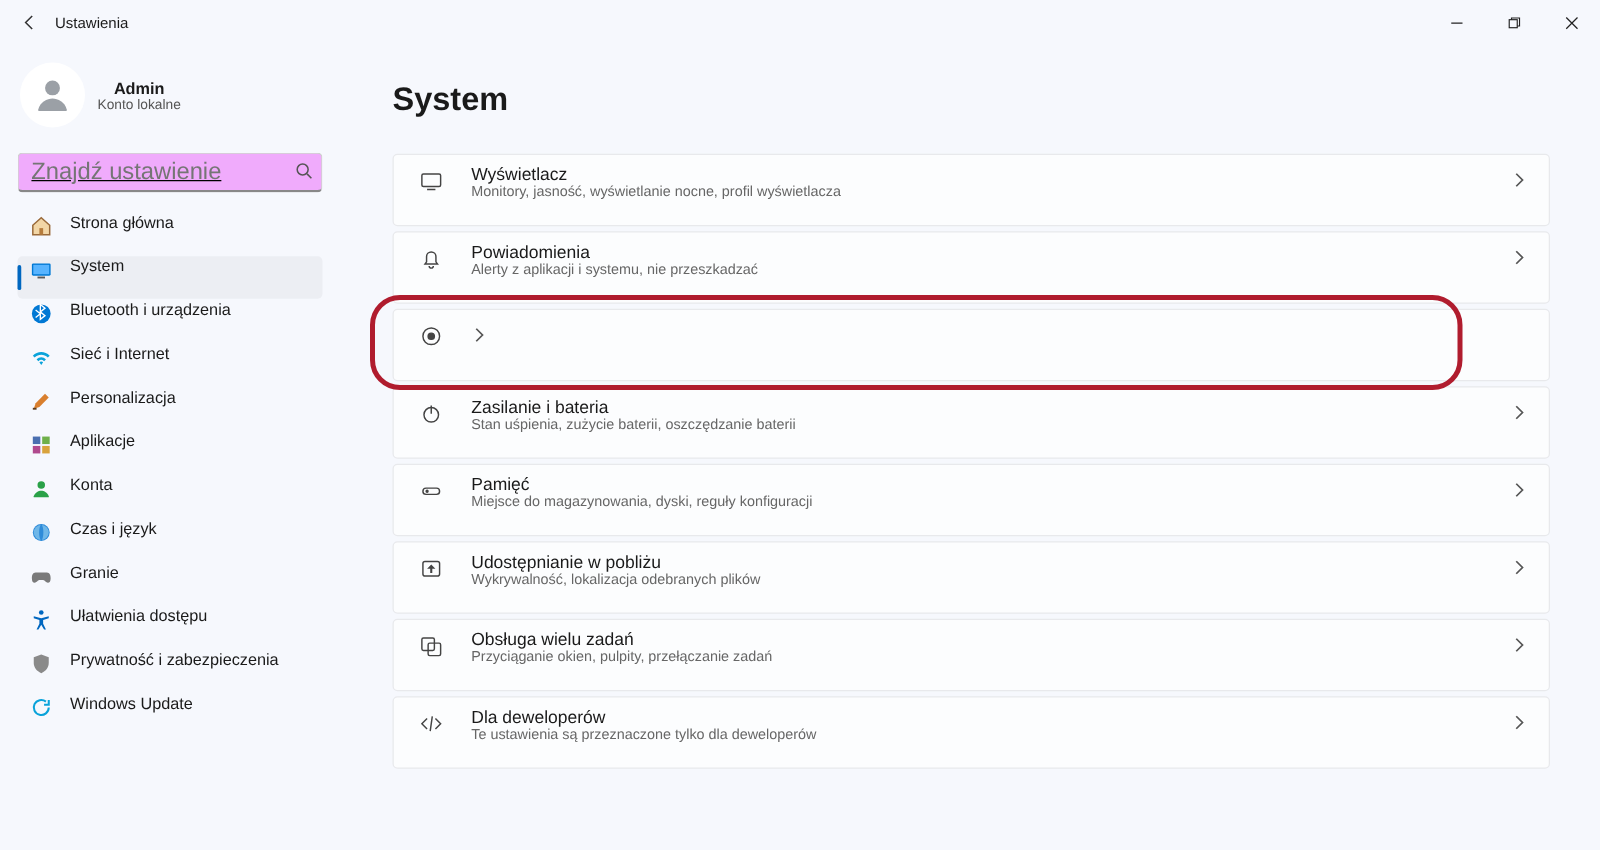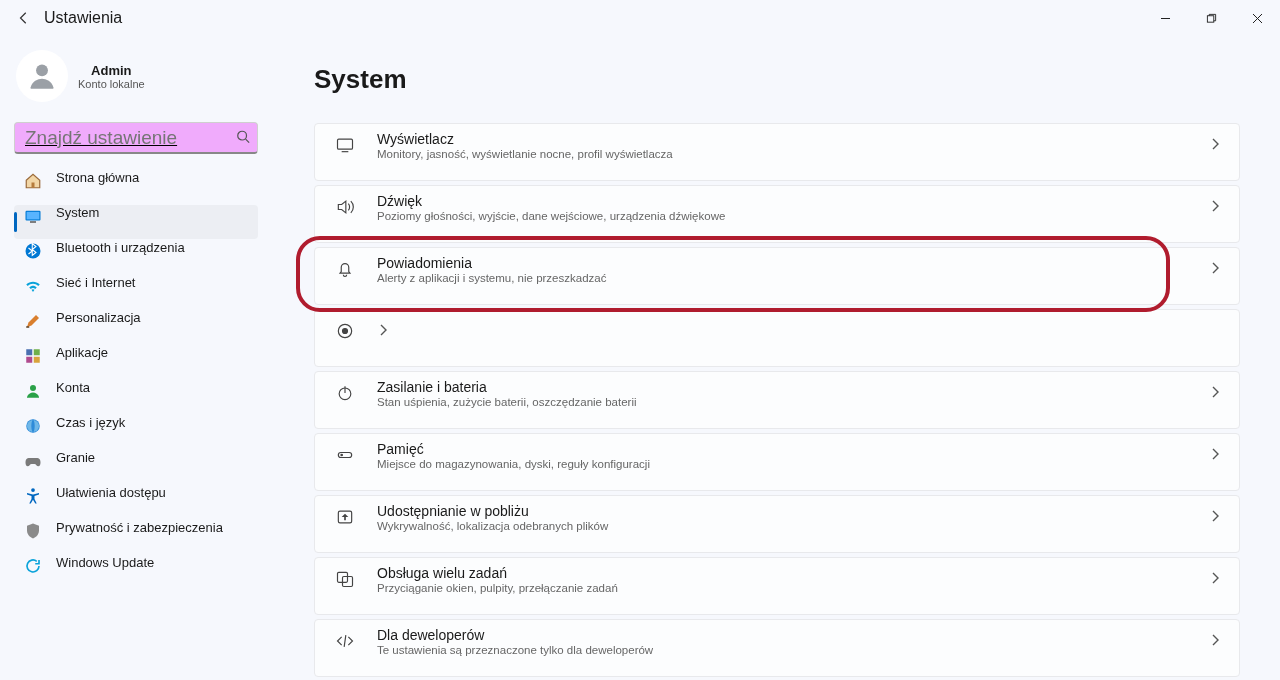--- a/index.html
+++ b/index.html
@@ -16,21 +16,21 @@
     align-items: center;
     padding-left: 10px;
   }
   .back-arrow {
     width: 28px; height: 28px;
     display: flex; align-items: center; justify-content: center;
     cursor: pointer;
   }
   .titlebar .title {
     margin-left: 6px;
-    font-size: 16px;
+    font-size: 12px;
   }
   .win-controls {
     margin-left: auto;
     display: flex;
   }
   .win-btn {
     width: 46px; height: 36px;
     display: flex; align-items: center; justify-content: center;
     cursor: pointer;
   }
@@ -324,35 +324,20 @@
         </span>
         <div class="card-text">
           <div class="card-title">Wyświetlacz</div>
           <div class="card-sub">Monitory, jasność, wyświetlanie nocne, profil wyświetlacza</div>
         </div>
         <span class="chev"><svg width="12" height="12" viewBox="0 0 12 12" stroke="#555" stroke-width="1.4" fill="none">
               <path d="M4 1l5 5-5 5"></path>
             </svg></span>
       </div>
 
-      <div class="card">
-        <span class="card-ico">
-          <svg width="20" height="20" viewBox="0 0 24 24" stroke="#444" stroke-width="1.4" fill="none">
-              <path d="M4 9v6h4l5 4V5L8 9H4z"></path>
-              <path d="M16 8c2 2 2 6 0 8M19 5c4 4 4 10 0 14"></path>
-            </svg>
-        </span>
-        <div class="card-text">
-          <div class="card-title">Dźwięk</div>
-          <div class="card-sub">Poziomy głośności, wyjście, dane wejściowe, urządzenia dźwiękowe</div>
-        </div>
-        <span class="chev"><svg width="12" height="12" viewBox="0 0 12 12" stroke="#555" stroke-width="1.4" fill="none">
-              <path d="M4 1l5 5-5 5"></path>
-            </svg></span>
-      </div>
 
       <div class="card">
         <span class="card-ico">
           <svg width="20" height="20" viewBox="0 0 24 24" stroke="#444" stroke-width="1.4" fill="none">
               <path d="M6 17h12l-1.5-2V10a4.5 4.5 0 10-9 0v5L6 17zM10 19a2 2 0 004 0"></path>
             </svg>
         </span>
         <div class="card-text">
           <div class="card-title">Powiadomienia</div>
           <div class="card-sub">Alerty z aplikacji i systemu, nie przeszkadzać</div>

